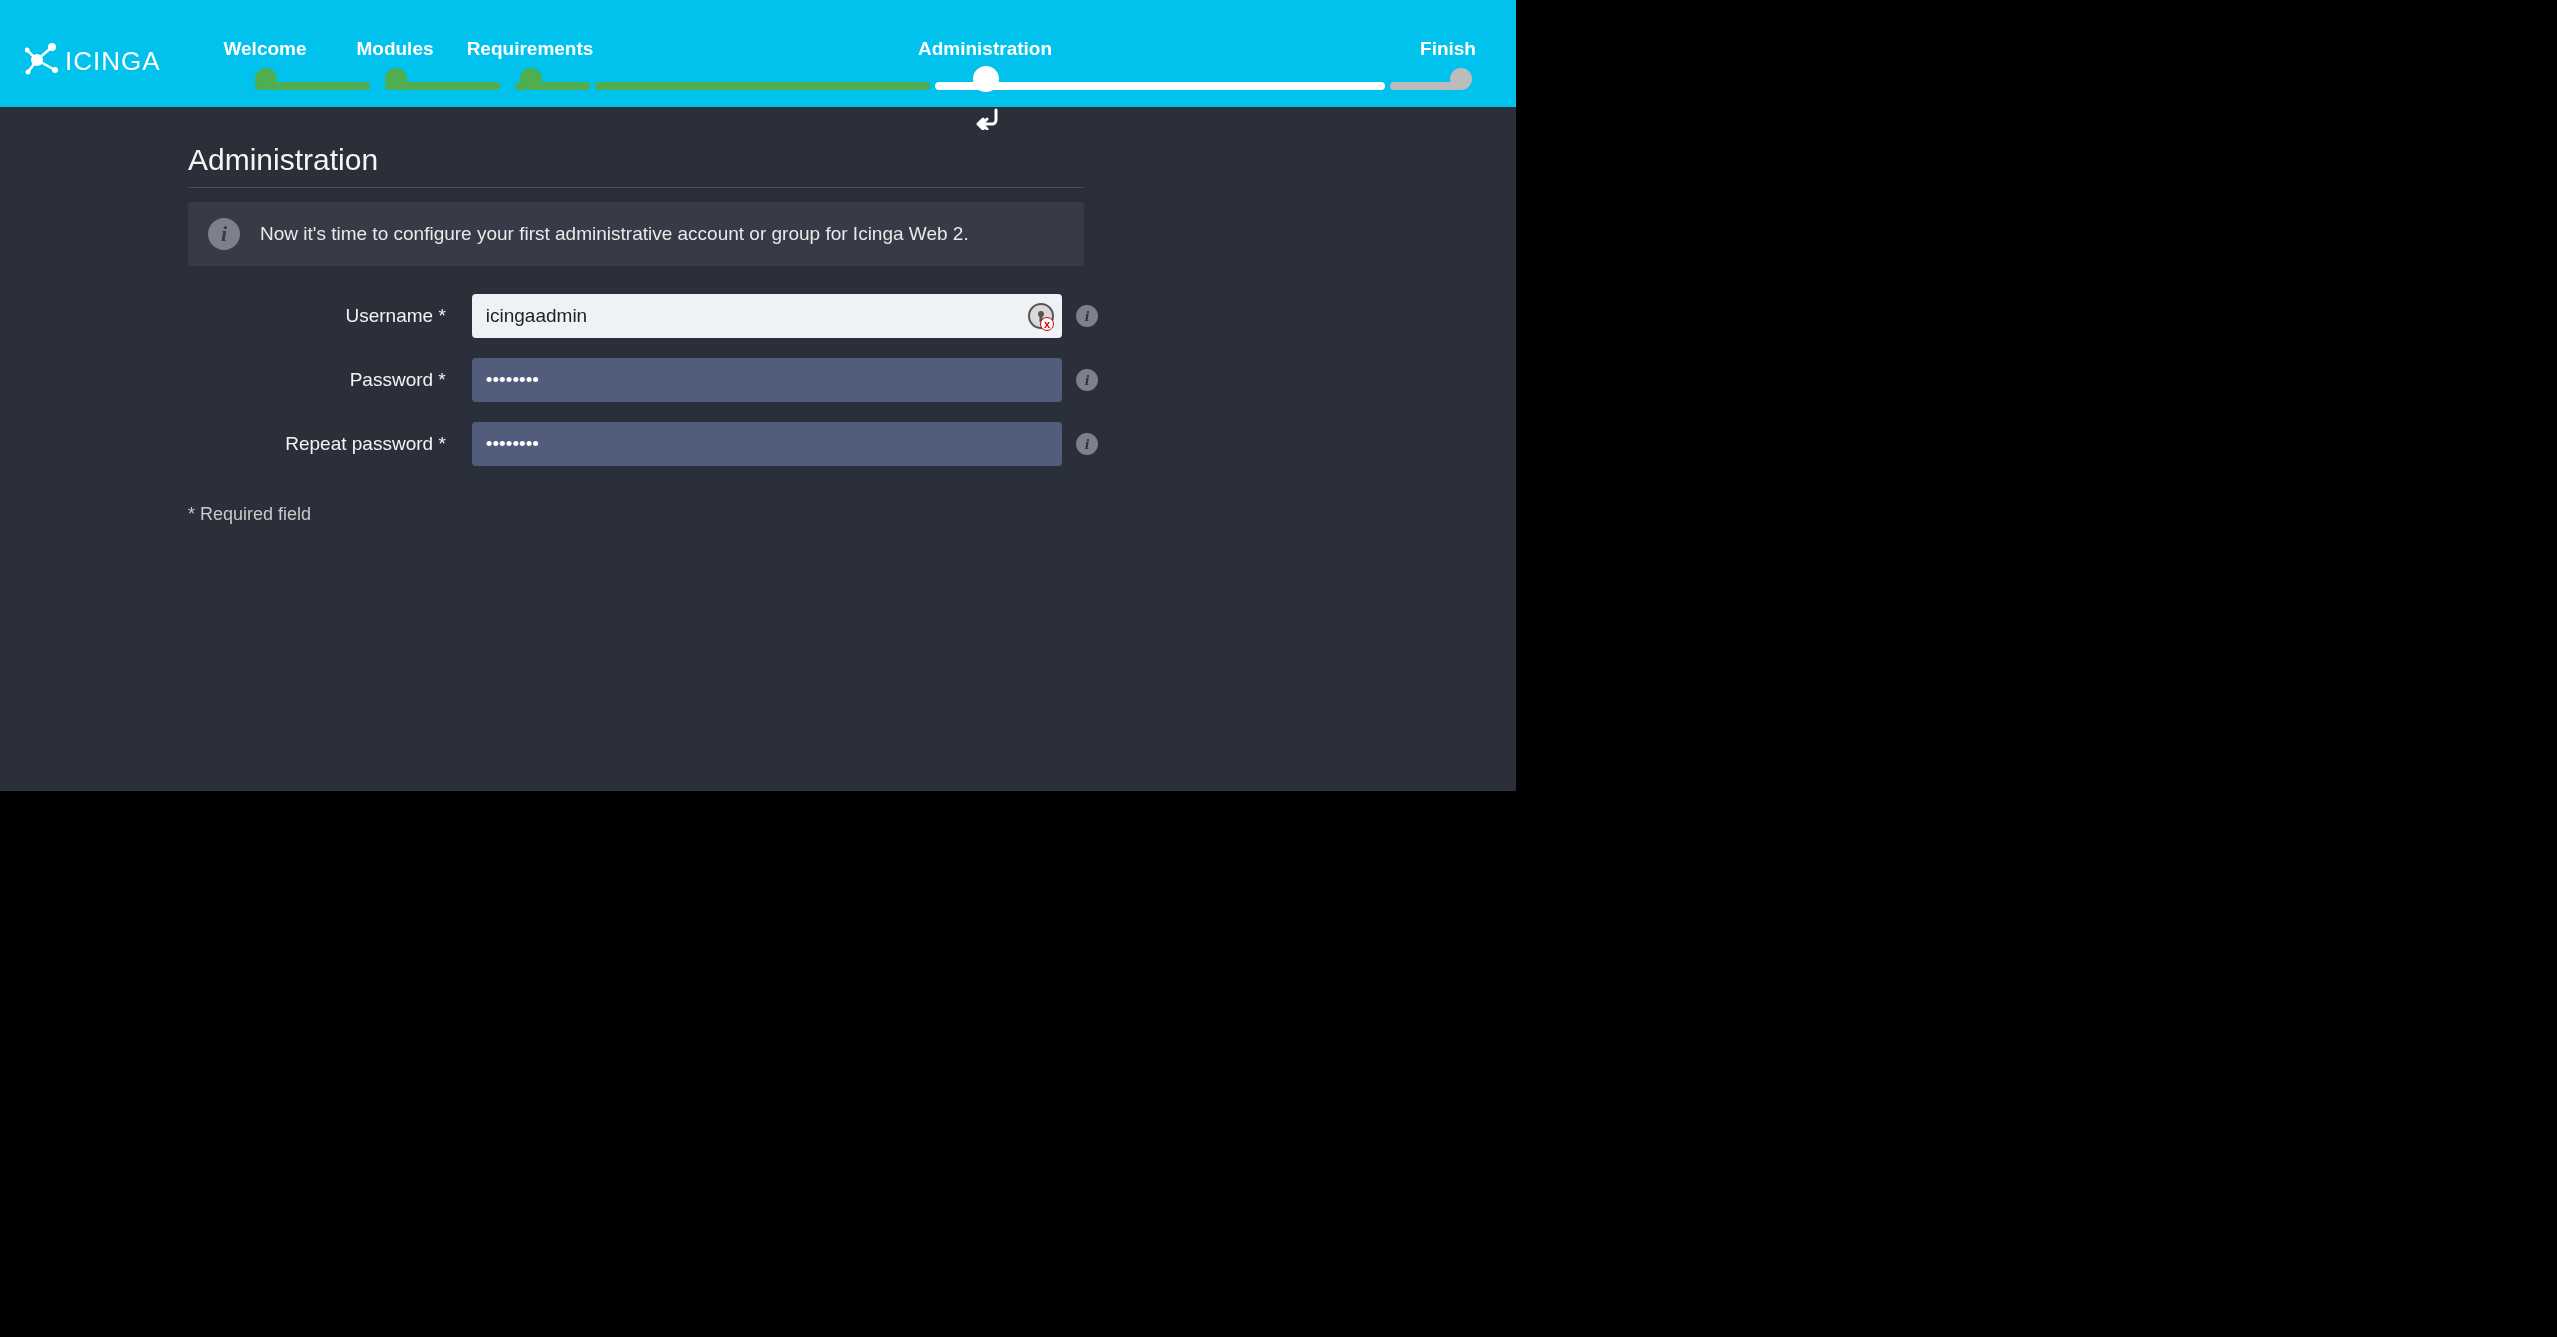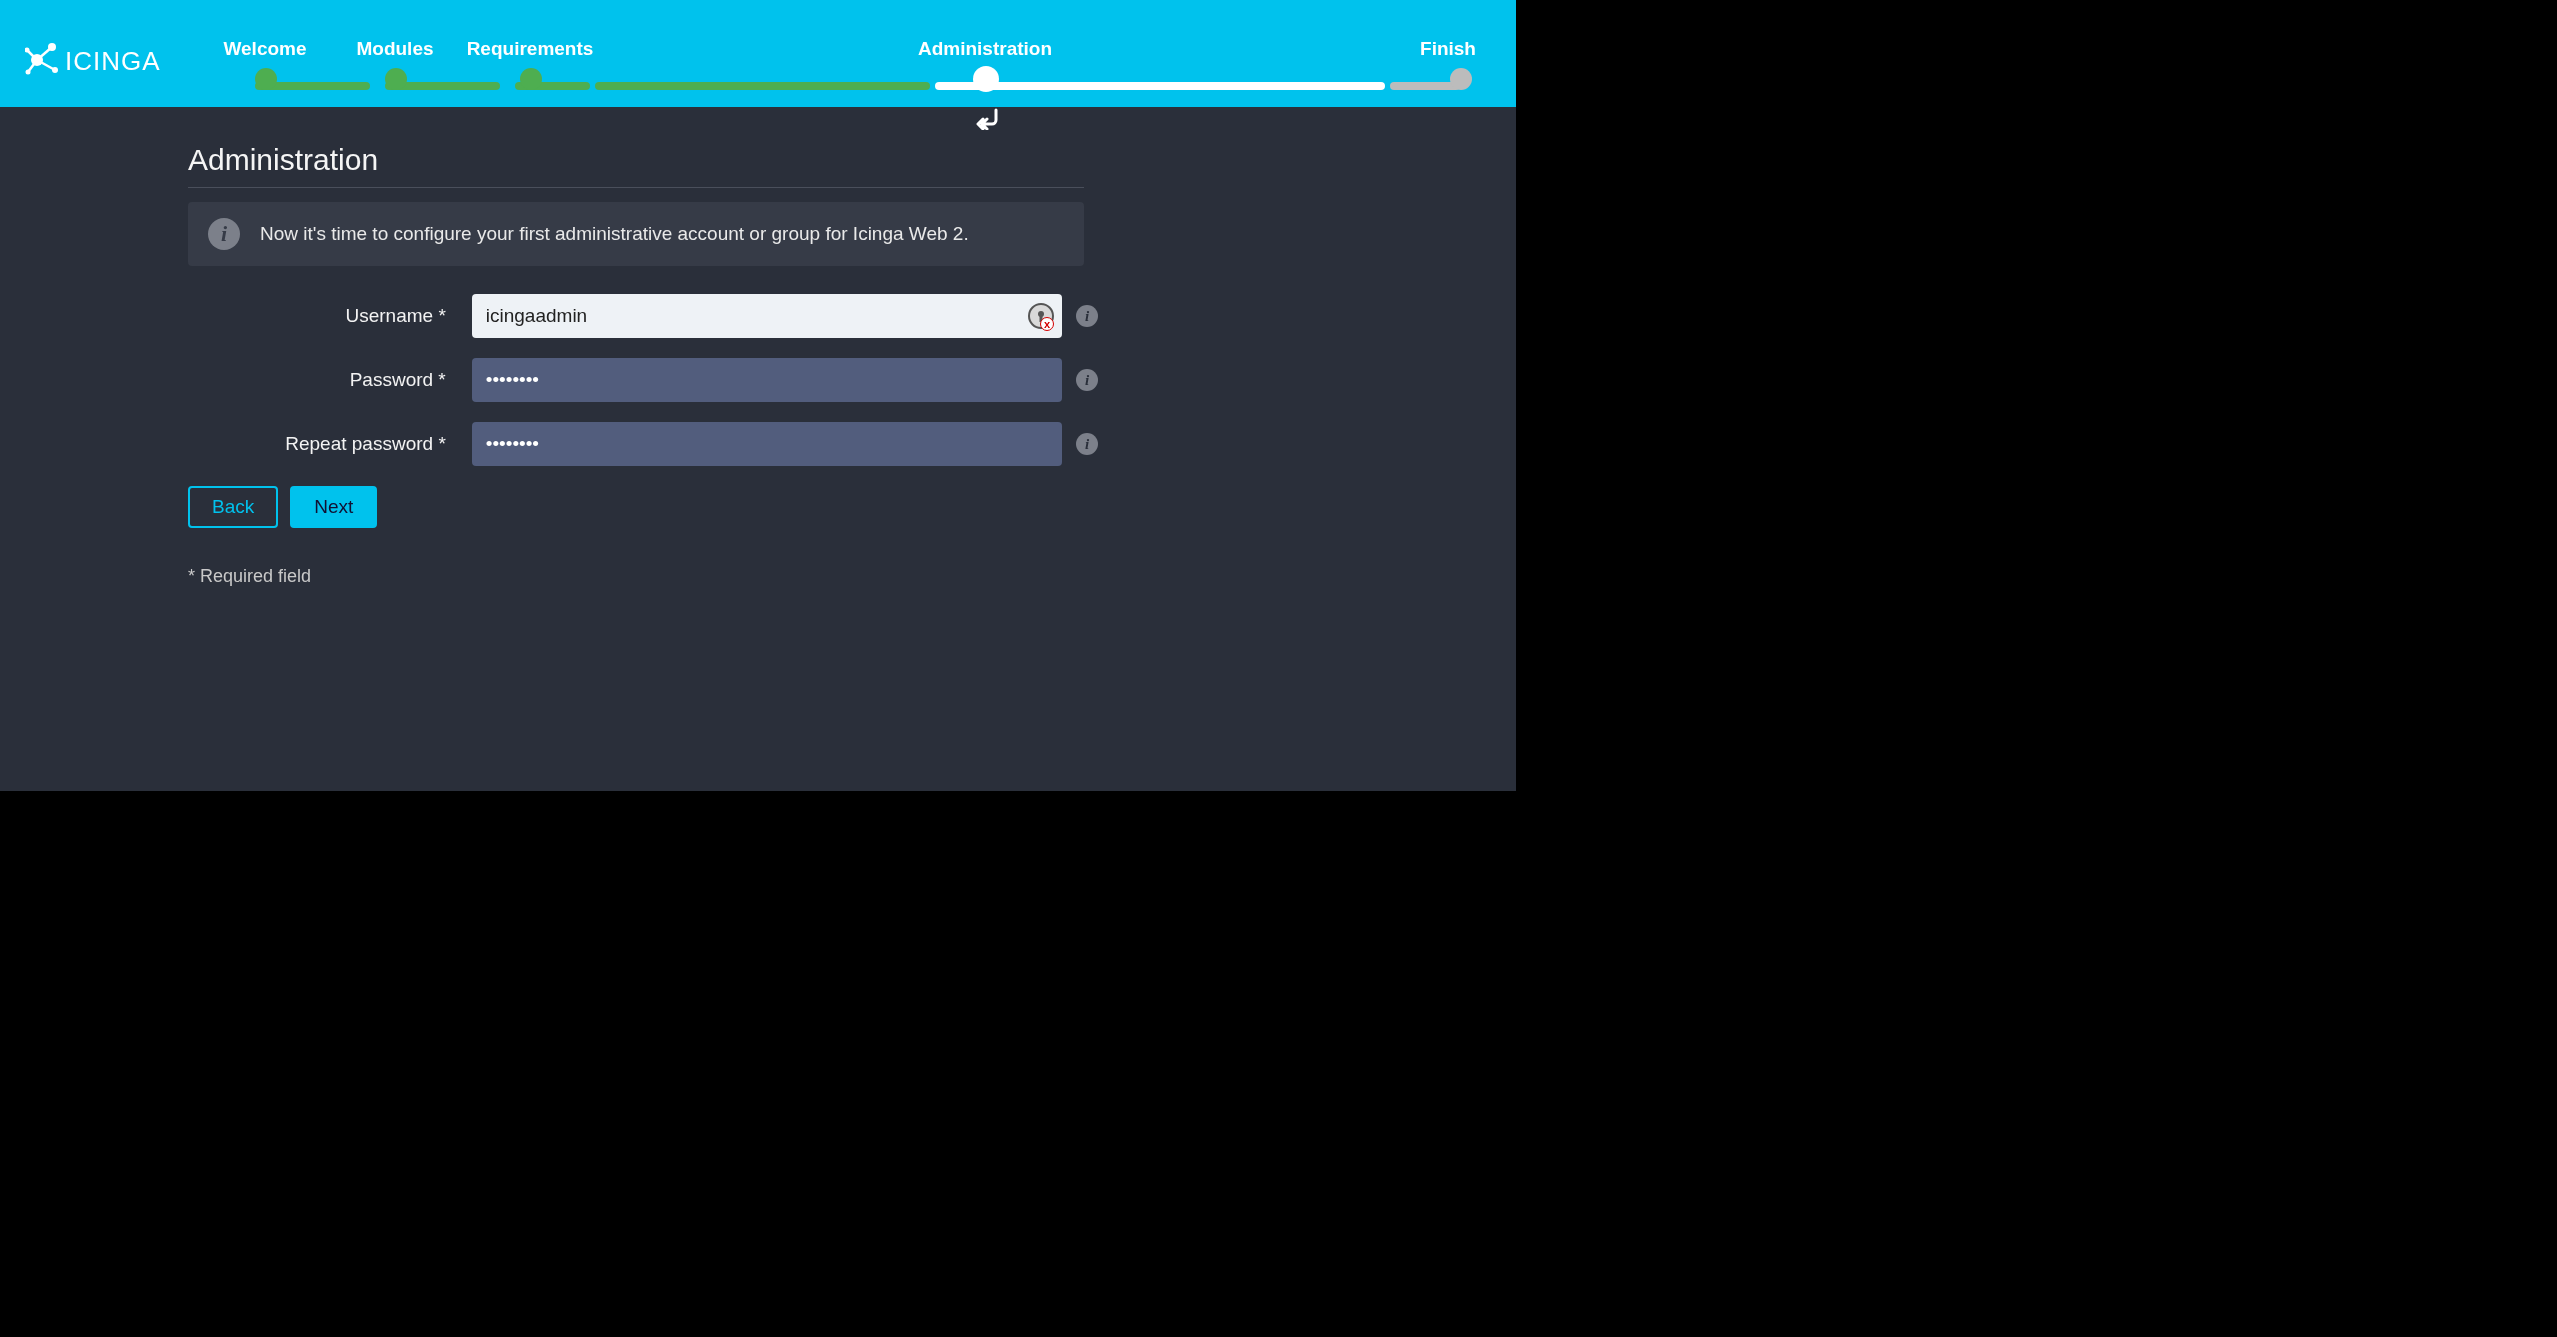--- a/index.html
+++ b/index.html
@@ -301,20 +301,16 @@
 
       <div class="form-row">
         <label>Repeat password *</label>
         <div class="field-wrap">
           <input type="password" class="text-dark" value="••••••••" style="">
         </div>
         <div class="help-i">i</div>
       </div>
     </div>
 
-    <div class="buttons">
-      <button class="btn btn-back">Back</button>
-      <button class="btn btn-next">Next</button>
-    </div>
 
     <div class="required-note">* Required field</div>
   </div>
 </div>
 
 </body></html>

